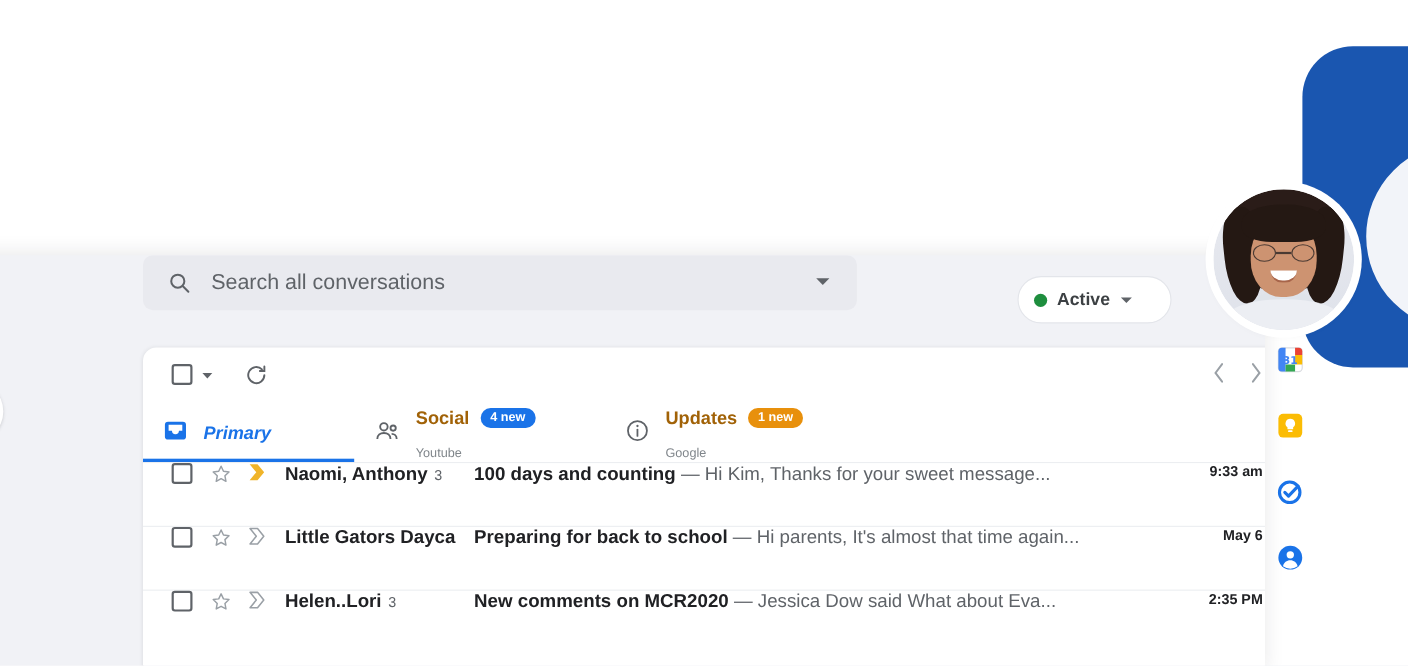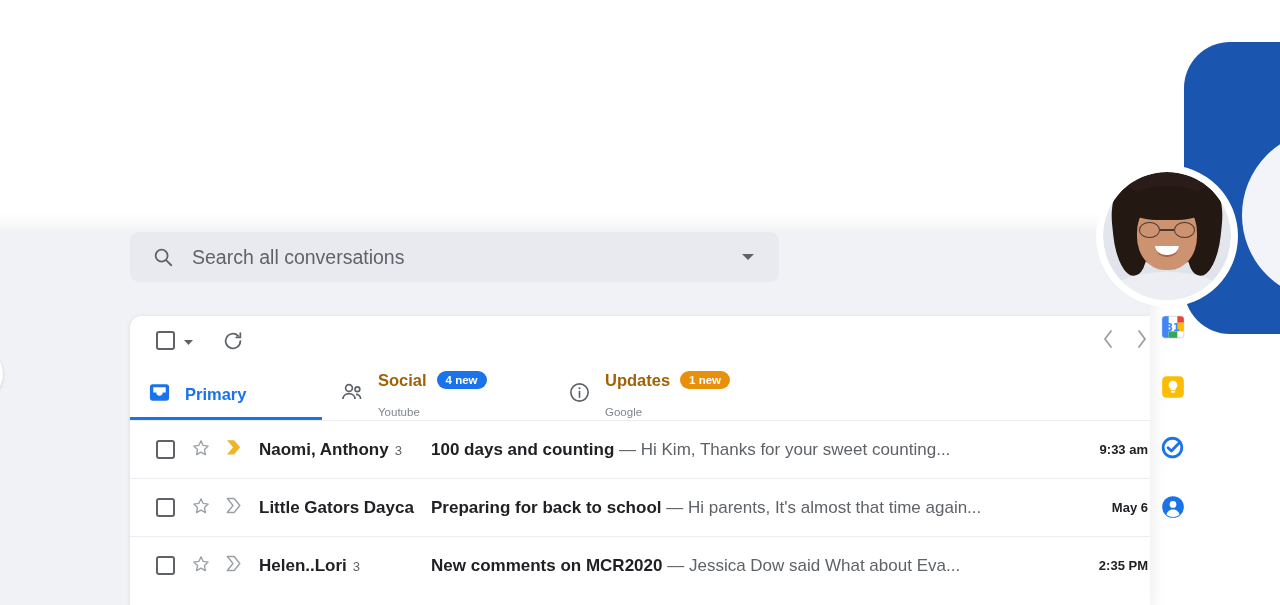--- a/index.html
+++ b/index.html
@@ -141,27 +141,27 @@
   .tab .tab-label{ font-size:16.5px; color:#a16207; font-weight:bold; white-space:nowrap; }
   .tab.selected .tab-label{ color:#1a73e8; }
   .tab .tab-sub{ font-size:11.5px; color:#80868b; margin-top:16px; white-space:nowrap; }
   .badge{
     font-size:11.5px; color:#ffffff; font-weight:bold;
     padding:3px 9px; border-radius:10px; white-space:nowrap;
   }
   #tab-underline{
     position:absolute; left:0; bottom:0; width:192px; height:3px; background:#1a73e8;
   }
-  #tab-primary{ width:192px; }
+  #tab-primary{ width:192px;font-style:italic; }
   #tab-social{ width:228px; }
   #tab-promotions{ width:250px; }
 
   
   .mail-row{
-    display:flex; align-items:center; height:58px;
+    display:flex; align-items:flex-start; height:58px;
     border-top:1px solid #eceef1; padding:0 0 0 26px; position:relative;
   }
   .mail-row .chk{ flex:none; }
   .mail-row .star{ margin-left:16px; flex:none; }
   .mail-row .imp{ margin-left:14px; flex:none; }
   .sender{
     margin-left:15px; width:172px; flex:none;
     font-size:17px; font-weight:bold; color:#202124; white-space:nowrap;
     display:flex; align-items:baseline; gap:6px;
   }
@@ -214,20 +214,29 @@
         </svg>
       </span>
       <input id="search-input" type="text" placeholder="Search all conversations" style="">
       <span id="search-options-icon">
         <svg width="14" height="10" viewBox="0 0 14 10">
             <path d="M1 2 L7 8 L13 2 Z" fill="#5f6368"></path>
           </svg>
       </span>
     </div>
 
+    <div id="status-chip">
+      <span id="status-dot"></span>
+      <span id="status-label">Active</span>
+      <span>
+        <svg width="12" height="8" viewBox="0 0 12 8">
+            <path d="M1 1.5 L6 6.5 L11 1.5 Z" fill="#5f6368"></path>
+          </svg>
+      </span>
+    </div>
   </div>
 
   <div id="compose-button">
     
   </div>
 
   <div id="list-card">
 
     <div id="list-toolbar">
       <div id="select-all">
@@ -324,21 +333,21 @@
           <path d="M2 1.2h7.6l6.4 7.6-6.4 7.6H2l6.4-7.6z"></path>
         </svg>
       </span>
       <span class="sender">
         <span>Naomi, Anthony</span>
         <span class="cnt">3</span>
       </span>
       <span class="snippet">
         <span class="subj">100 days and counting</span>
         <span> — </span>
-        <span>Hi Kim, Thanks for your sweet counting...</span>
+        <span>Hi Kim, Thanks for your sweet message...</span>
       </span>
       <span class="time">9:33 am</span>
     </div>
 
     <div class="mail-row">
       <span class="chk"></span>
       <span class="star">
         <svg width="20" height="20" viewBox="0 0 24 24" fill="none" stroke="#9aa0a6" stroke-width="1.6" stroke-linejoin="round">
           <path d="M12 3.4l2.6 5.5 6 .8-4.4 4.2 1.1 6-5.3-2.9-5.3 2.9 1.1-6L3.4 9.7l6-.8z"></path>
         </svg>

